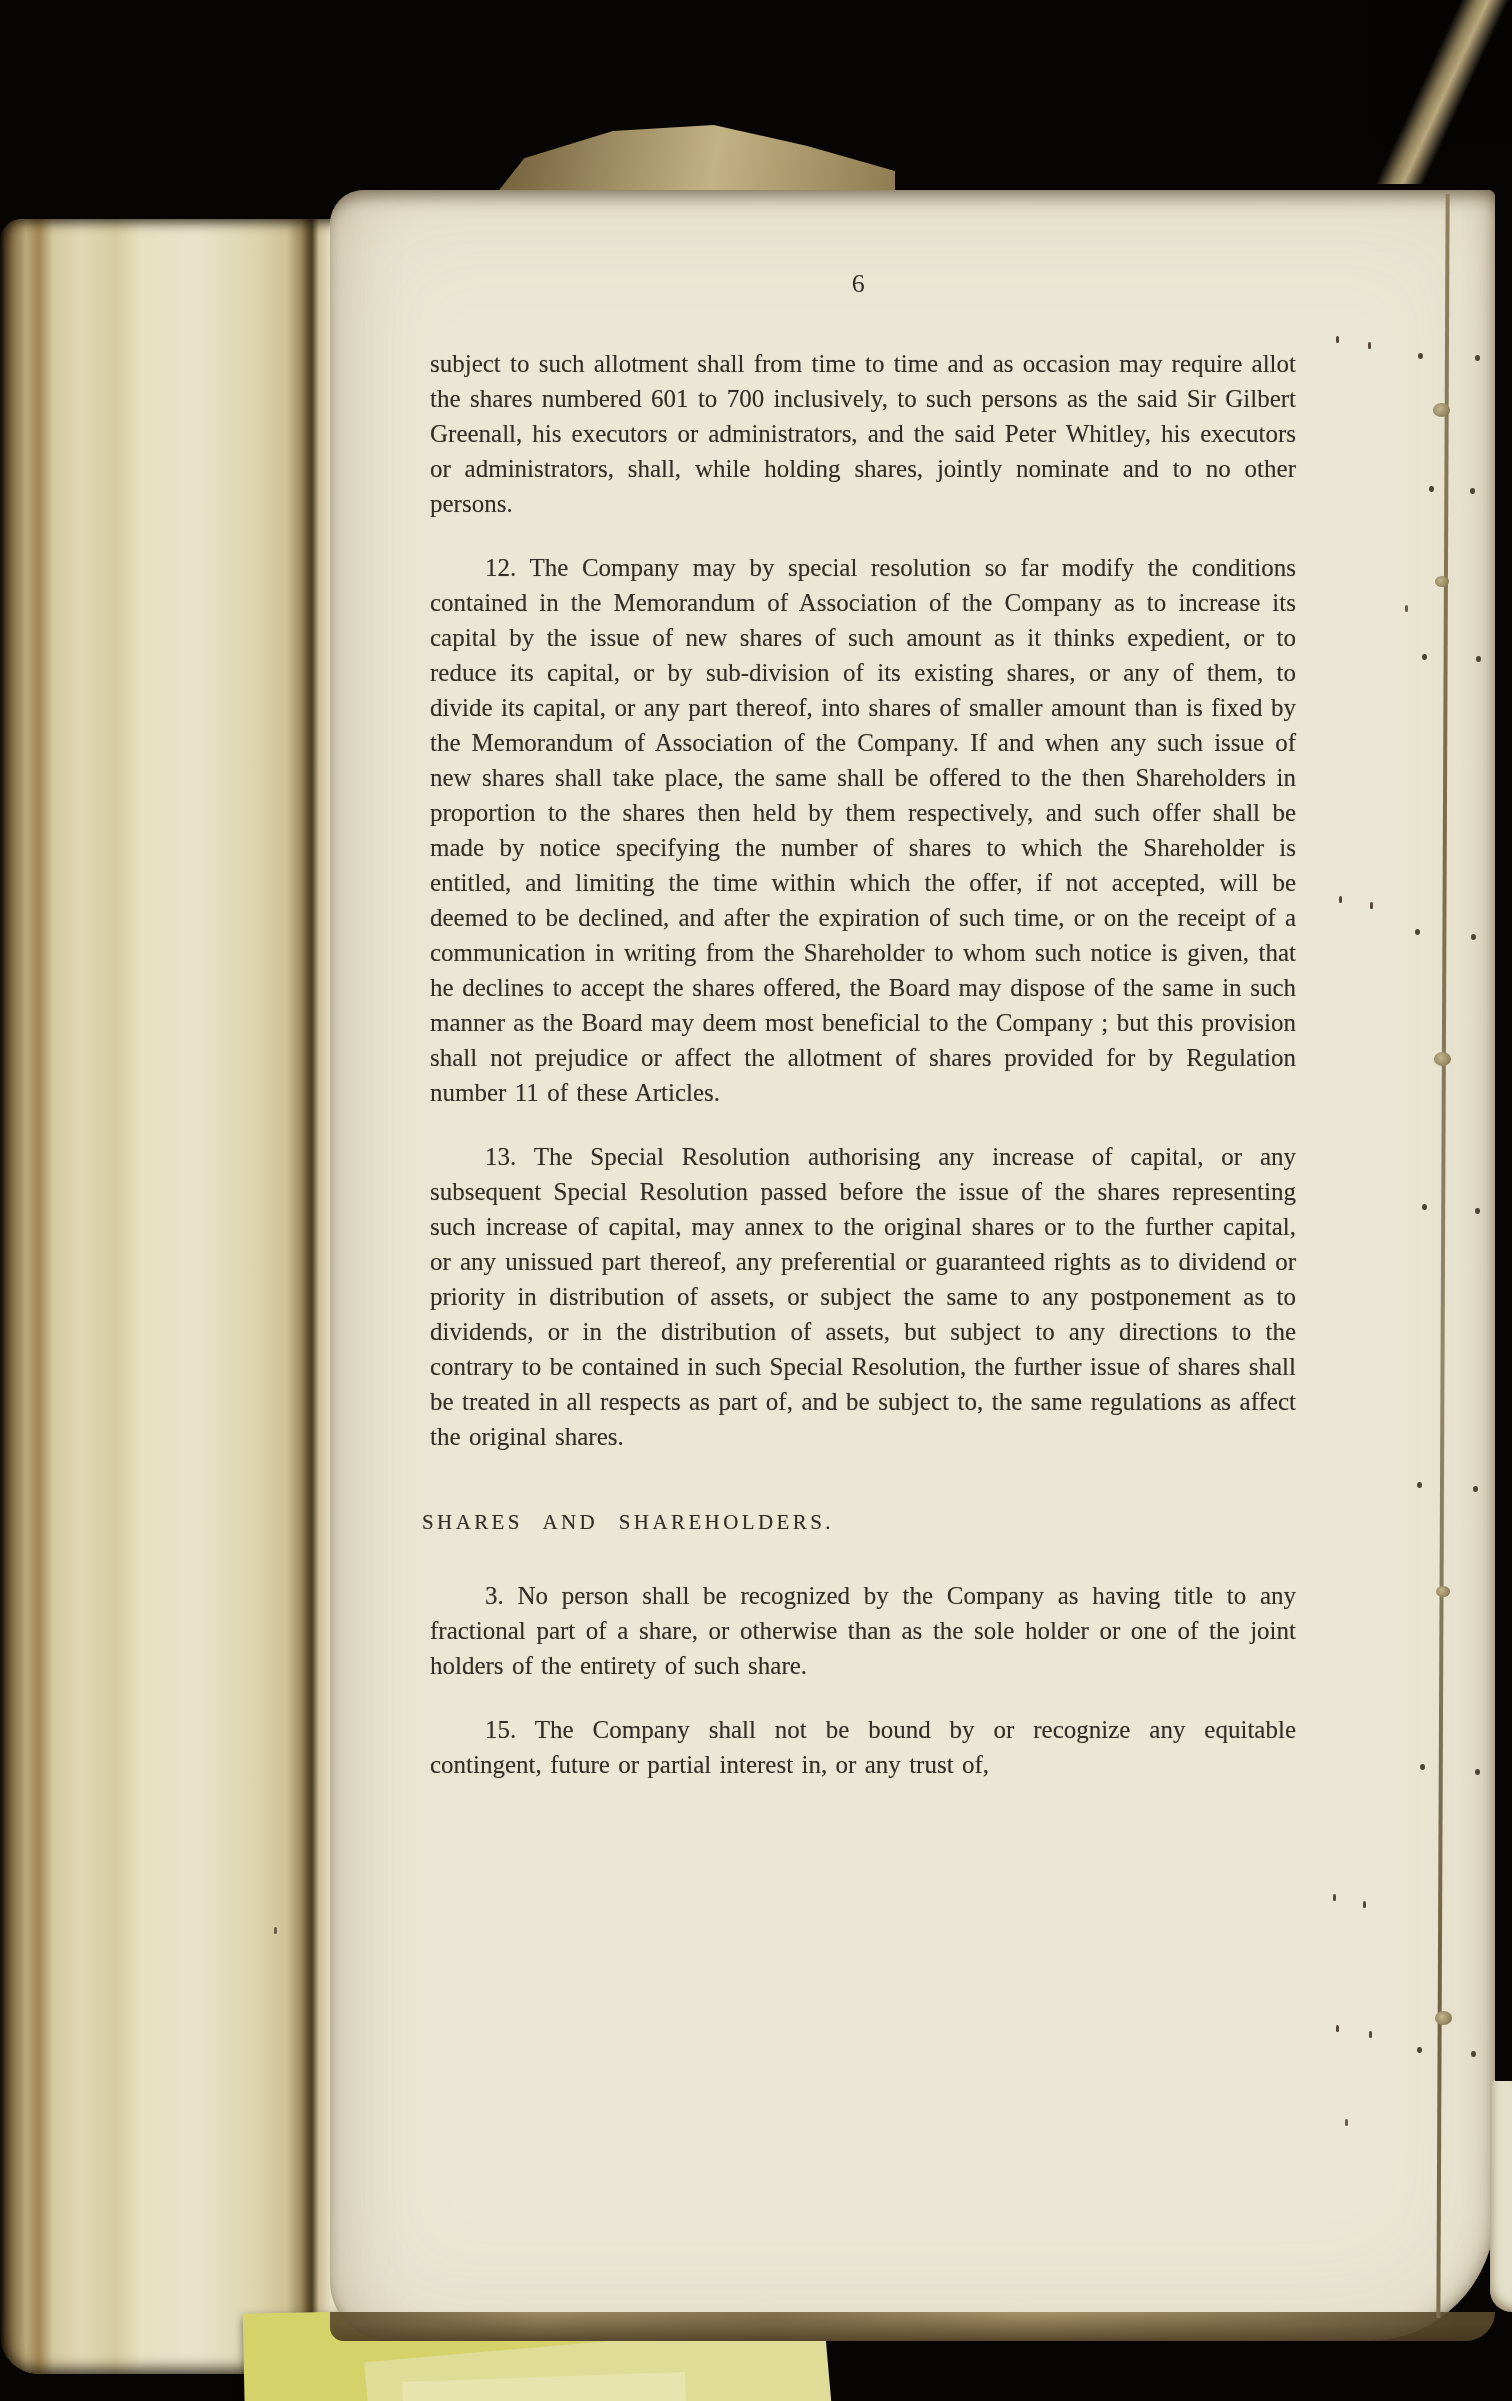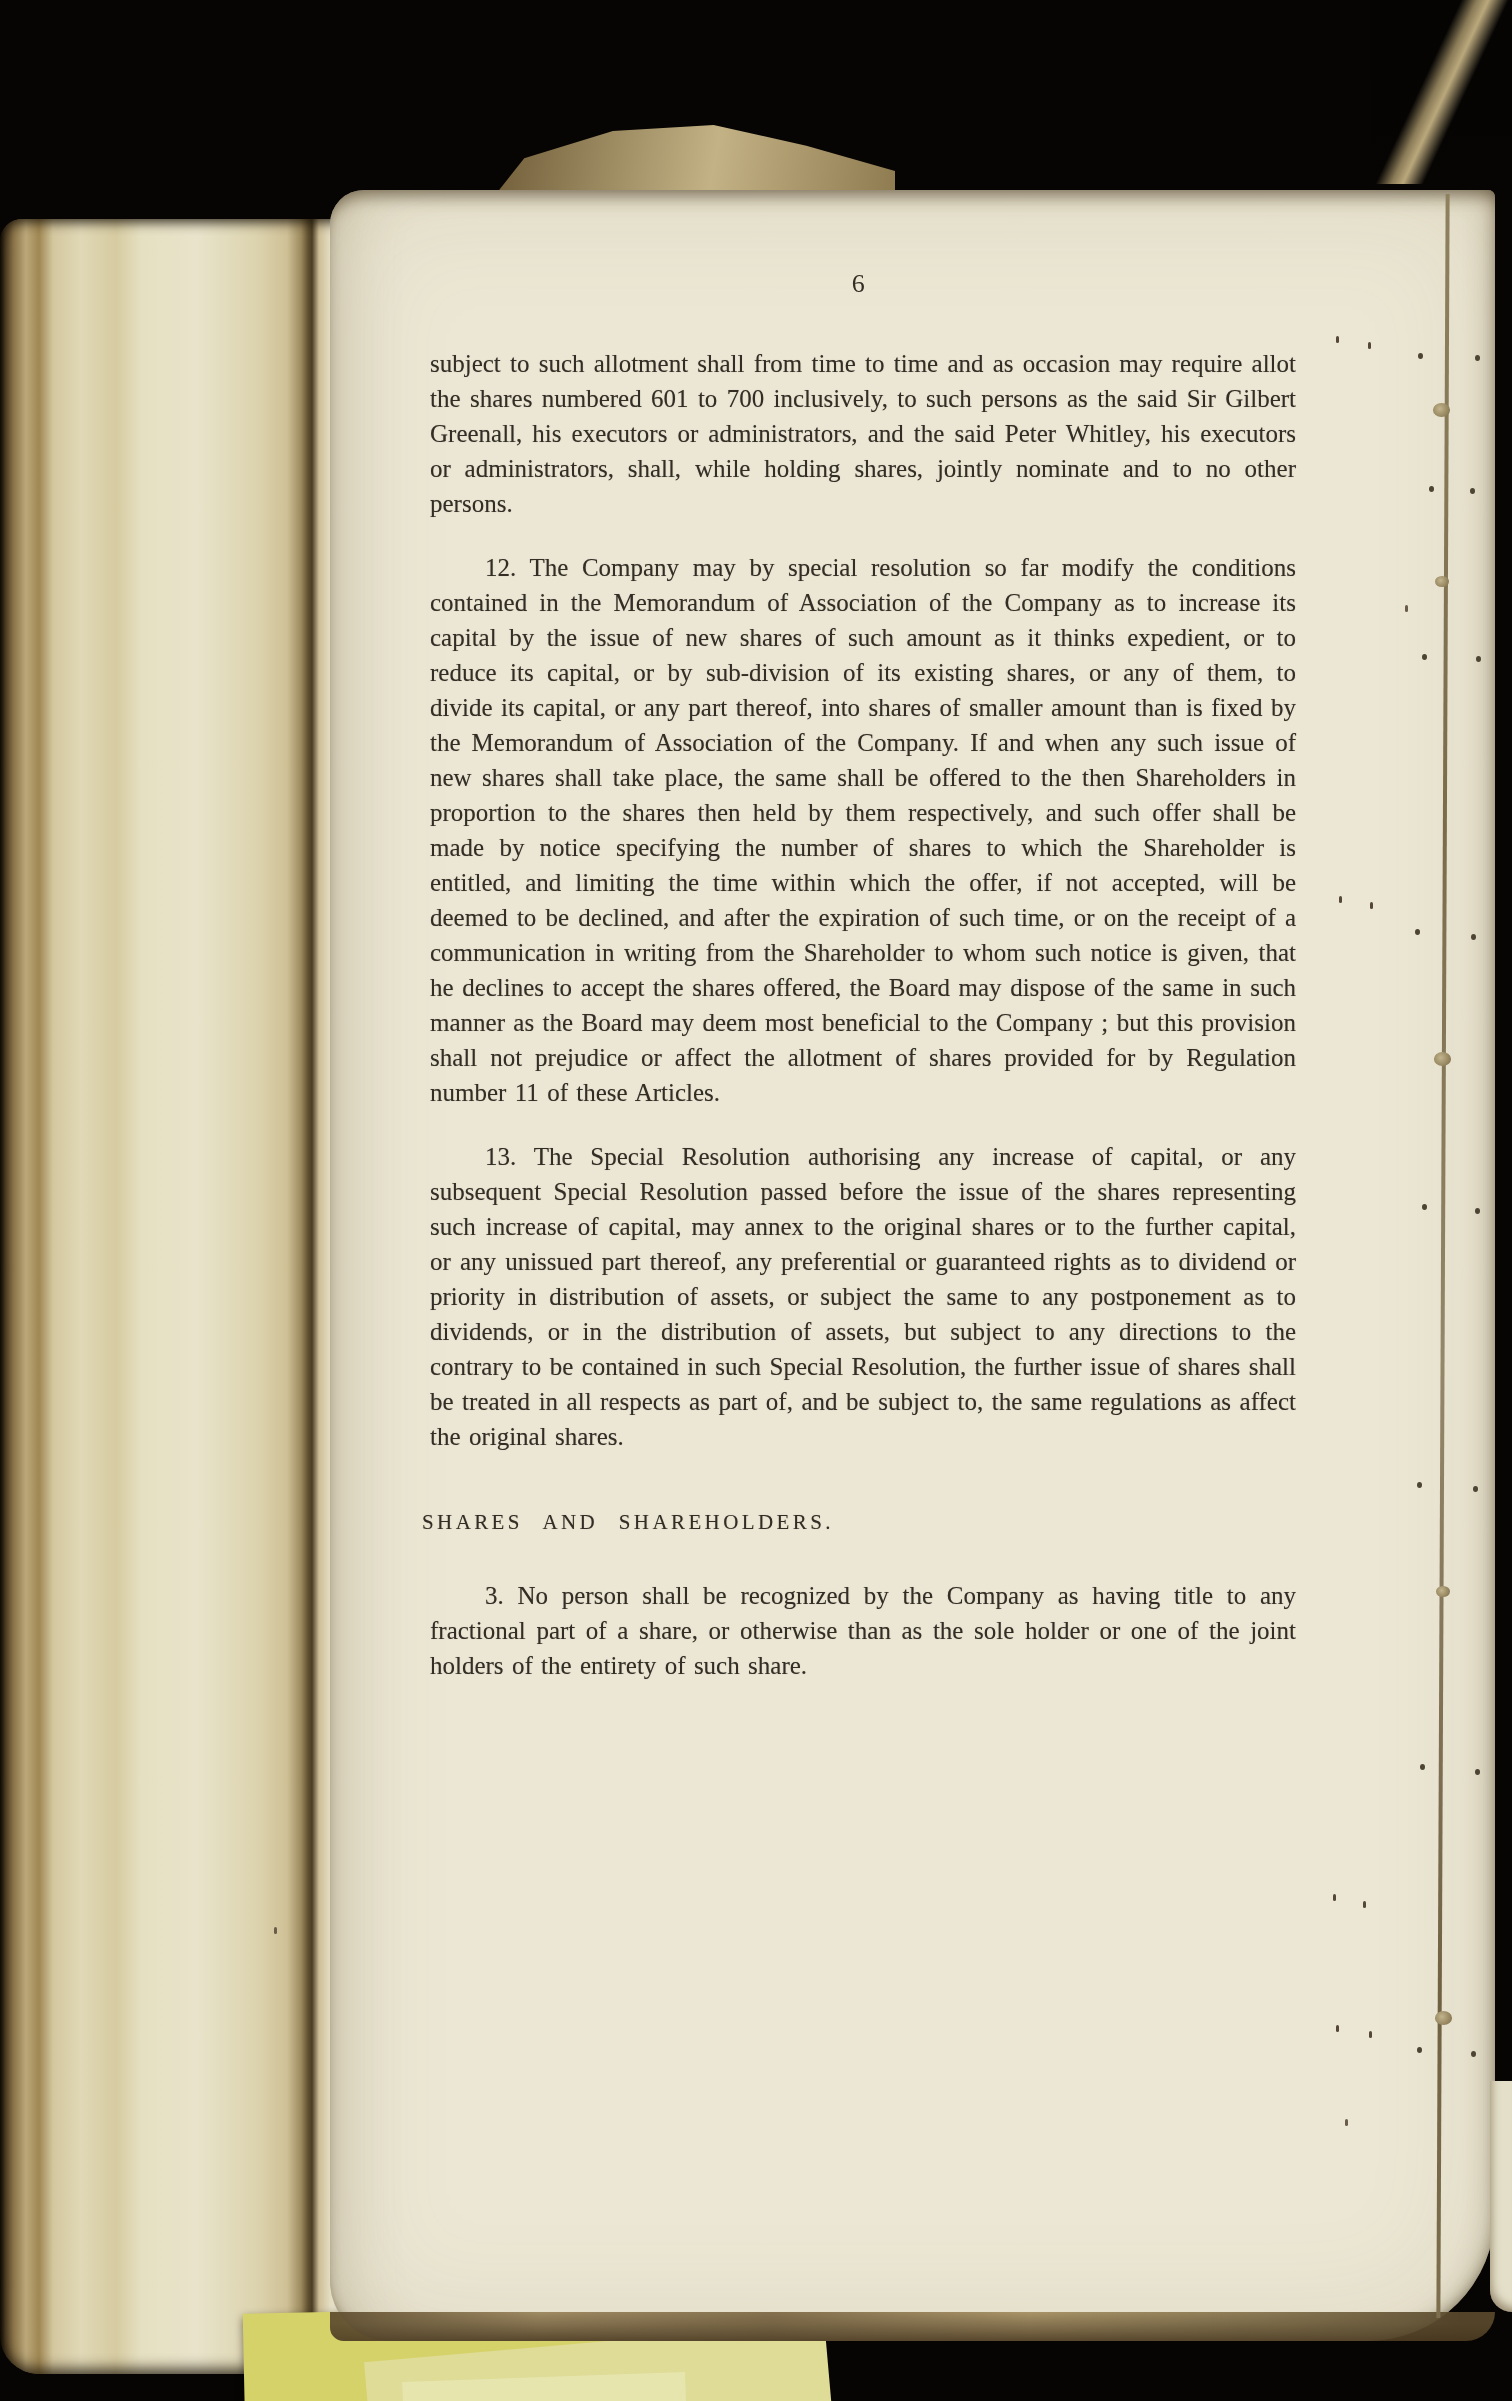--- a/index.html
+++ b/index.html
@@ -147,20 +147,21 @@
   <div class="note note-3"></div>
 
   <div class="page">
     <div class="page-number">6</div>
     <div class="text-block" id="text-block">
         <div class="para">subject to such allotment shall from time to time and as occasion may require allot the shares numbered 601 to 700 inclusively, to such persons as the said Sir Gilbert Greenall, his executors or administrators, and the said Peter Whitley, his executors or administrators, shall, while holding shares, jointly nominate and to no other persons.</div>
         <div class="para indent">12. The Company may by special resolution so far modify the conditions contained in the Memorandum of Association of the Company as to increase its capital by the issue of new shares of such amount as it thinks expedient, or to reduce its capital, or by sub-division of its existing shares, or any of them, to divide its capital, or any part thereof, into shares of smaller amount than is fixed by the Memorandum of Association of the Company.  If and when any such issue of new shares shall take place, the same shall be offered to the then Shareholders in proportion to the shares then held by them respectively, and such offer shall be made by notice specifying the number of shares to which the Shareholder is entitled, and limiting the time within which the offer, if not accepted, will be deemed to be declined, and after the expiration of such time, or on the receipt of a communication in writing from the Shareholder to whom such notice is given, that he declines to accept the shares offered, the Board may dispose of the same in such manner as the Board may deem most beneficial to the Company ; but this provision shall not prejudice or affect the allotment of shares provided for by Regulation number 11 of these Articles.</div>
         <div class="para indent">13. The Special Resolution authorising any increase of capital, or any subsequent Special Resolution passed before the issue of the shares representing such increase of capital, may annex to the original shares or to the further capital, or any unissued part thereof, any preferential or guaranteed rights as to dividend or priority in distribution of assets, or subject the same to any postponement as to dividends, or in the distribution of assets, but subject to any directions to the contrary to be contained in such Special Resolution, the further issue of shares shall be treated in all respects as part of, and be subject to, the same regulations as affect the original shares.</div>
         <div class="heading">SHARES AND SHAREHOLDERS.</div>
         <div class="para indent">3. No person shall be recognized by the Company as having title to any fractional part of a share, or otherwise than as the sole holder or one of the joint holders of the entirety of such share.</div>
+        <div class="para indent">15. The Company shall not be bound by or recognize any equitable contingent, future or partial interest in, or any trust of,</div>
       </div>
     <div class="burnt-bottom"></div>
   </div>
 
   <div class="right-sliver"></div>
 
   <div class="seam"></div>
   <div class="knot k1"></div>
   <div class="knot k2"></div>
   <div class="knot k3"></div>

